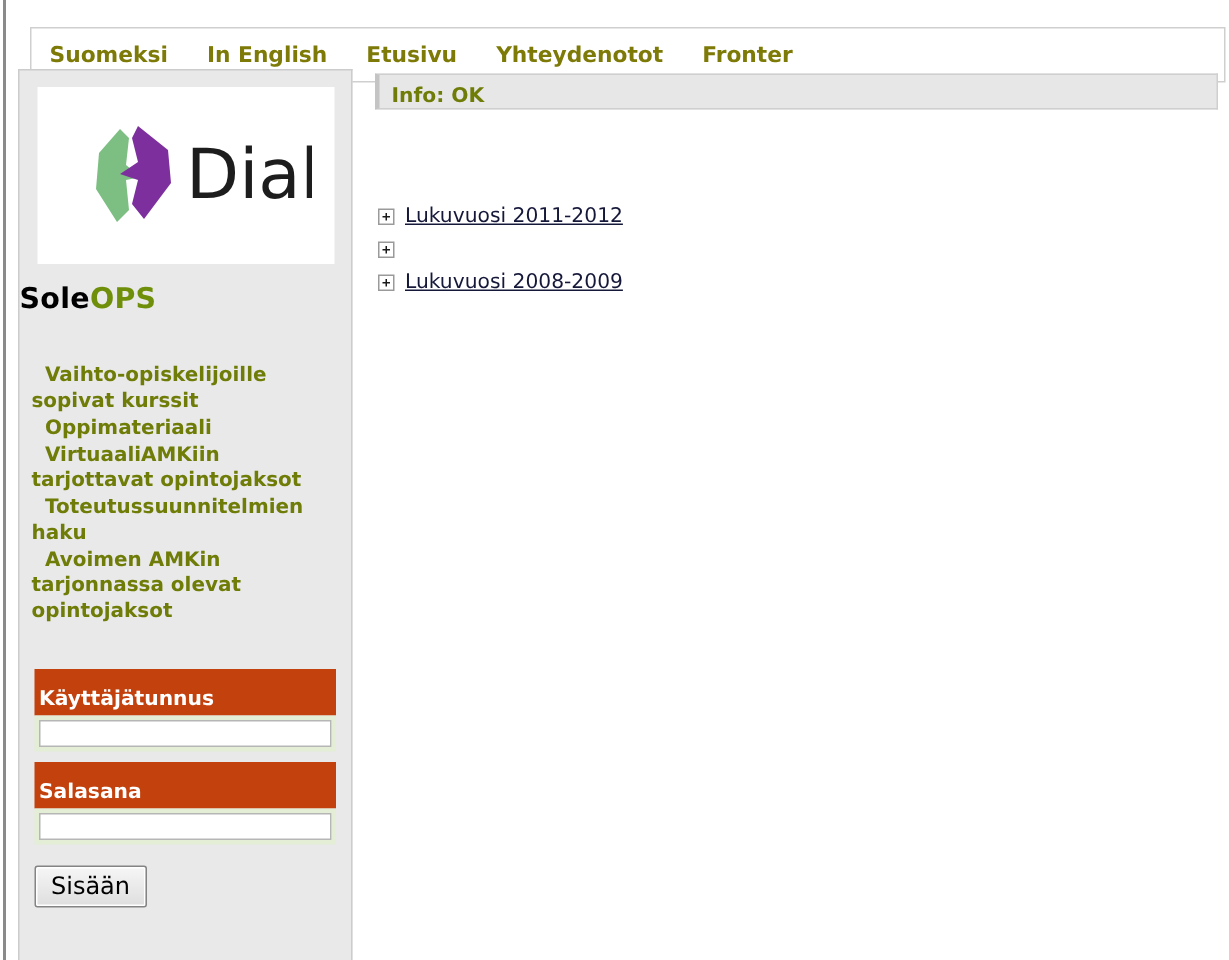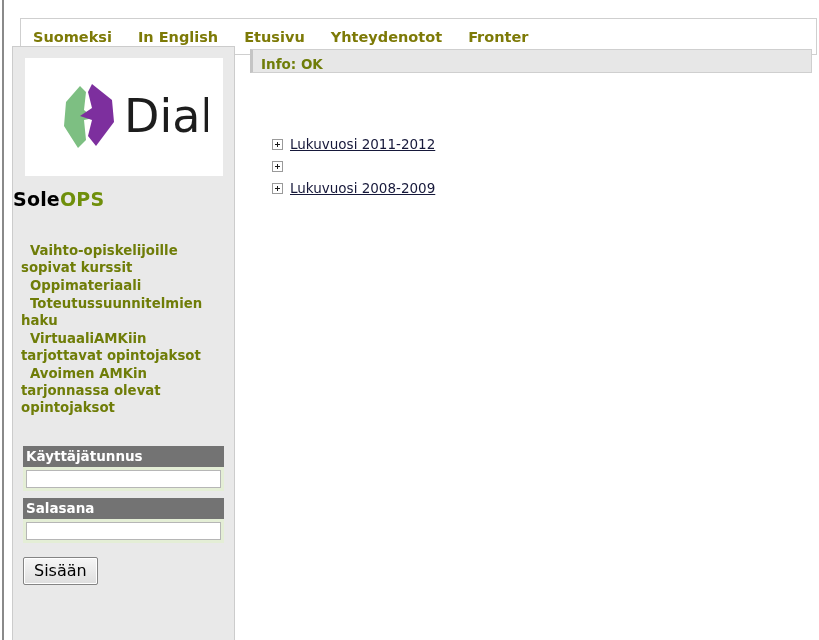--- a/index.html
+++ b/index.html
@@ -96,25 +96,25 @@
     line-height: 17px;
     text-decoration: none;
     text-indent: 9px;
     margin-bottom: 1px;
     cursor: pointer;
   }
 
   
   #login { margin-top: 30px; padding: 0 10px; }
   .field-head {
-    background: #737373;
+    background: #c2410c;
     color: #ffffff;
     font-weight: bold;
     font-size: 13.5px;
-    padding: 2px 0 3px 3px;
+    padding: 12px 0 3px 3px;
     line-height: 16px;
   }
   .field-wrap {
     background: #e4eed6;
     padding: 3px;
     margin-bottom: 7px;
   }
   .field-input {
     width: 100%;
     box-sizing: border-box;
@@ -154,21 +154,21 @@
     padding-left: 8px;
   }
   #infobar-text {
     color: #6f7d08;
     font-weight: bold;
     font-size: 13.5px;
   }
 
   #tree {
     position: absolute;
-    left: 272px;
+    left: 252px;
     top: 133px;
     width: 400px;
   }
   .tree-row {
     display: flex;
     align-items: center;
     height: 22px;
   }
   .plusbox {
     width: 11px;
@@ -222,22 +222,22 @@
     </svg>
   </div>
 
   <div id="brand">
     <span class="sole">Sole</span><span class="ops">OPS</span>
   </div>
 
   <div id="sidenav">
       <a class="sidelink" href="#">Vaihto-opiskelijoille sopivat kurssit</a>
       <a class="sidelink" href="#">Oppimateriaali</a>
+      <a class="sidelink" href="#">VirtuaaliAMKiin tarjottavat opintojaksot</a>
       <a class="sidelink" href="#">Toteutussuunnitelmien haku</a>
-      <a class="sidelink" href="#">VirtuaaliAMKiin tarjottavat opintojaksot</a>
       <a class="sidelink" href="#">Avoimen AMKin tarjonnassa olevat opintojaksot</a>
     </div>
 
   <div id="login">
     <div class="field-head">Käyttäjätunnus</div>
     <div class="field-wrap">
       <input class="field-input" type="text" value="" style="">
     </div>
 
     <div class="field-head">Salasana</div>

